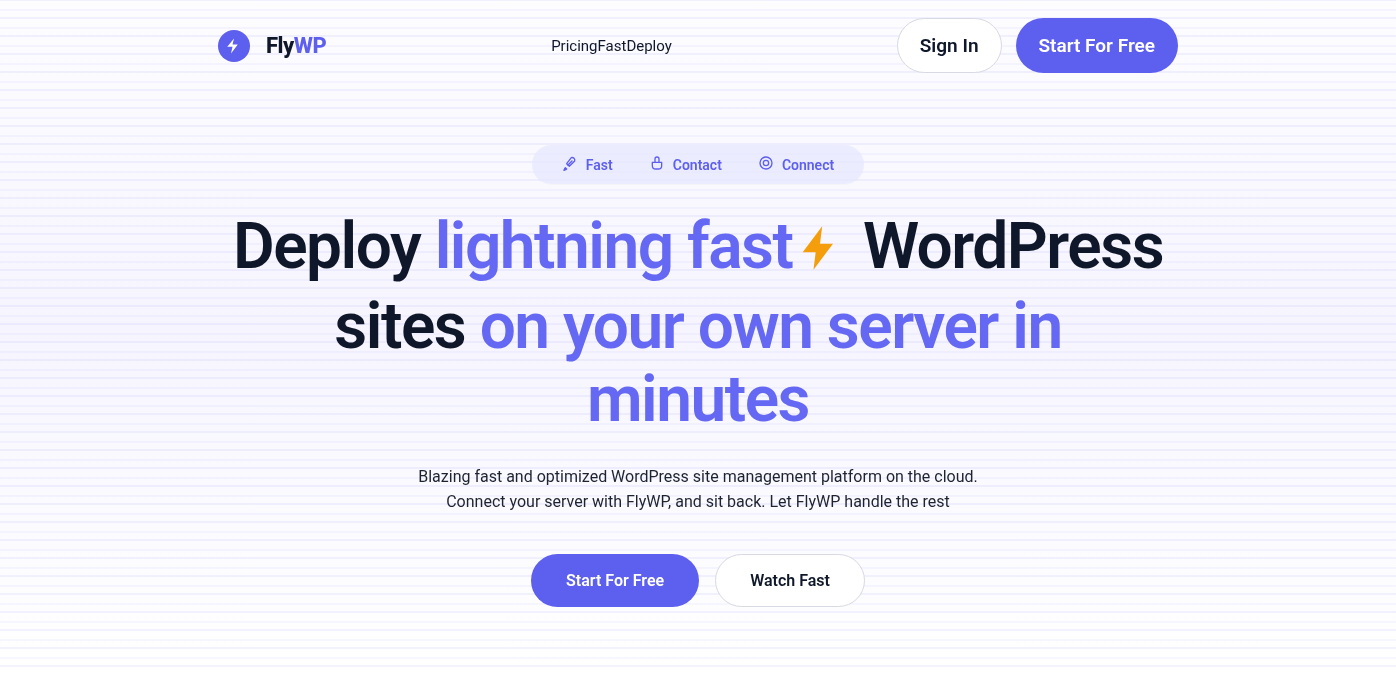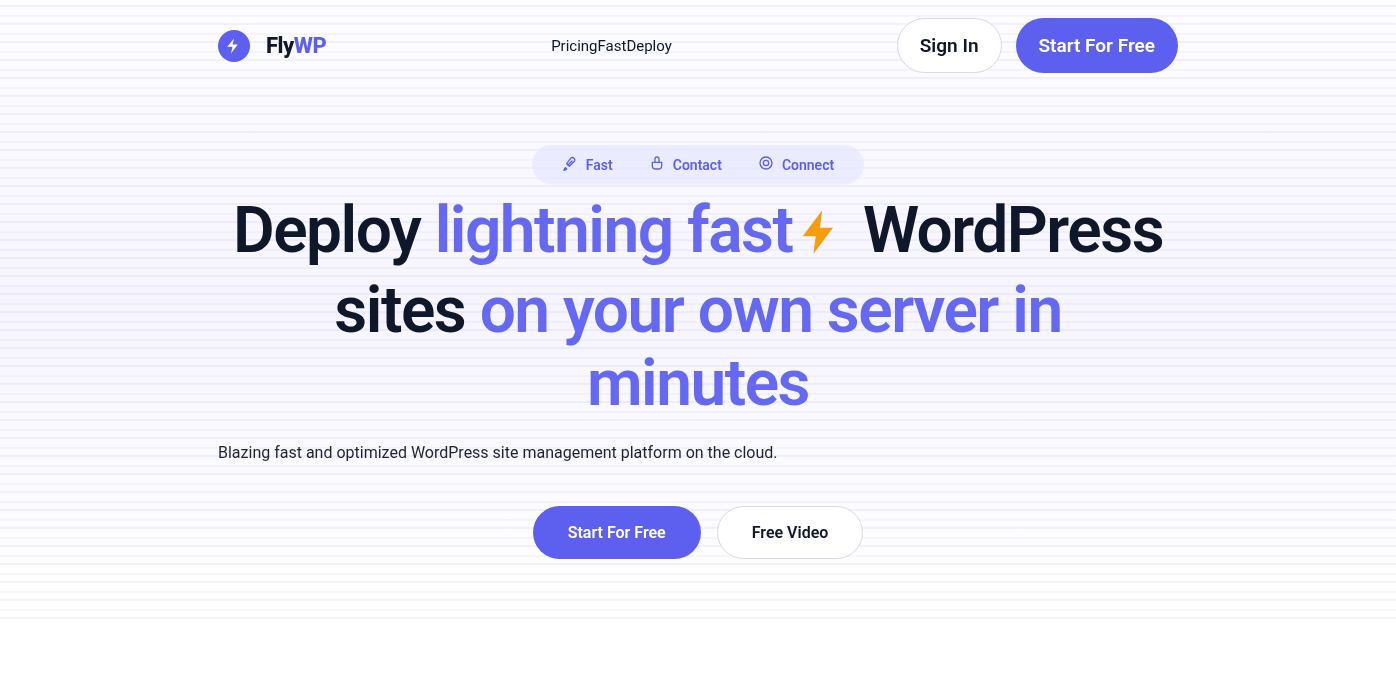--- a/index.html
+++ b/index.html
@@ -71,28 +71,28 @@
 }
 .chip { display: flex; align-items: center; gap: 8px; color: #5d5fef; font-weight: 600; font-size: 14px; }
 .chip svg { width: 16px; height: 16px; }
 
 .hero-title {
   text-align: center;
   font-weight: 600;
   font-size: 64px;
   line-height: 1.15;
   letter-spacing: -1.5px;
-  margin-top: 10px;
+  margin-top: 26px;
   color: #0f172a;
 }
 .hero-title .accent { color: #6468f2; }
 .bolt-wrap { display:inline-block; vertical-align: -6px; margin: 0 2px; }
 .hero-sub {
-  text-align: left;
-  margin-top: 20px;
+  text-align: center;
+  margin-top: 28px;
   font-size: 16px;
   line-height: 1.55;
   color: #1e2332;
 }
 .hero-ctas {
   display: flex; gap: 16px; justify-content: center; margin-top: 40px;
 }
 
 .section2 { padding-top: 86px; }
 </style>
@@ -161,24 +161,25 @@
     <h1 class="hero-title">
       <span>Deploy </span><span class="accent">lightning fast</span><span class="bolt-wrap">
         <svg width="52" height="52" viewBox="0 0 24 24" fill="#f59e0b">
             <path d="M13 2L4 14h6l-1 8 9-12h-6l1-8z"></path>
           </svg>
       </span><span> WordPress sites </span><span class="accent">on your own server in minutes</span>
     </h1>
 
     <p class="hero-sub">
       <span>Blazing fast and optimized WordPress site management platform on the cloud.</span><br>
+      <span>Connect your server with FlyWP, and sit back. Let FlyWP handle the rest</span>
     </p>
 
     <div class="hero-ctas">
       <a href="#" class="btn btn-primary-lg">Start For Free</a>
-      <a href="#" class="btn btn-outline-lg">Free Video</a>
+      <a href="#" class="btn btn-outline-lg">Watch Fast</a>
     </div>
   </div>
 </div>
 
 <section class="section2">
   
 </section>
 
 </body></html>

